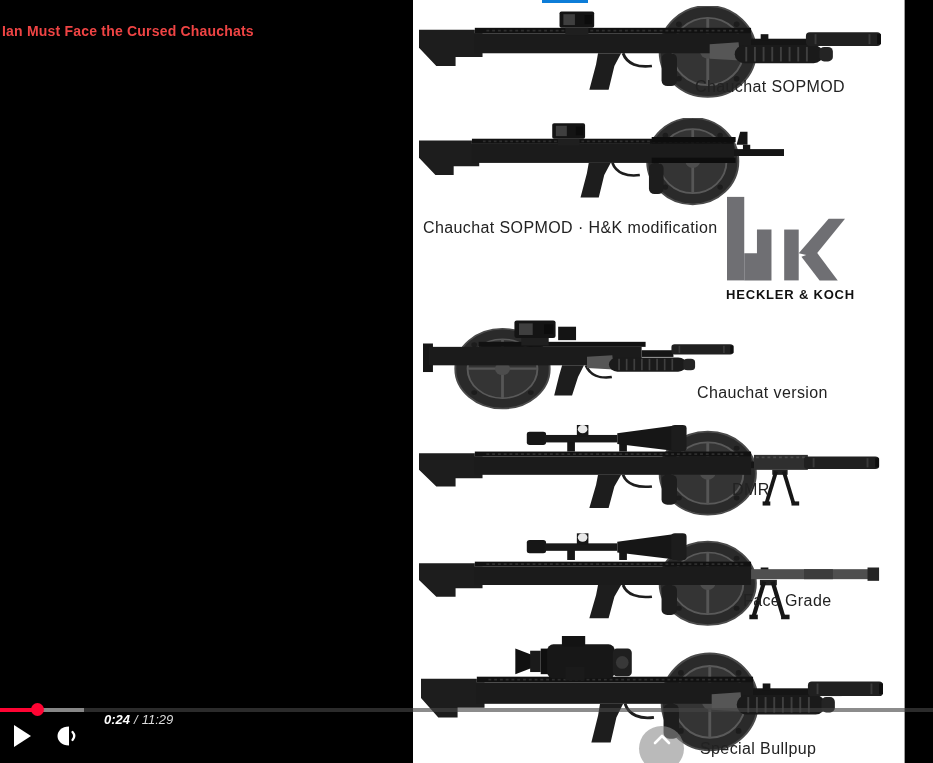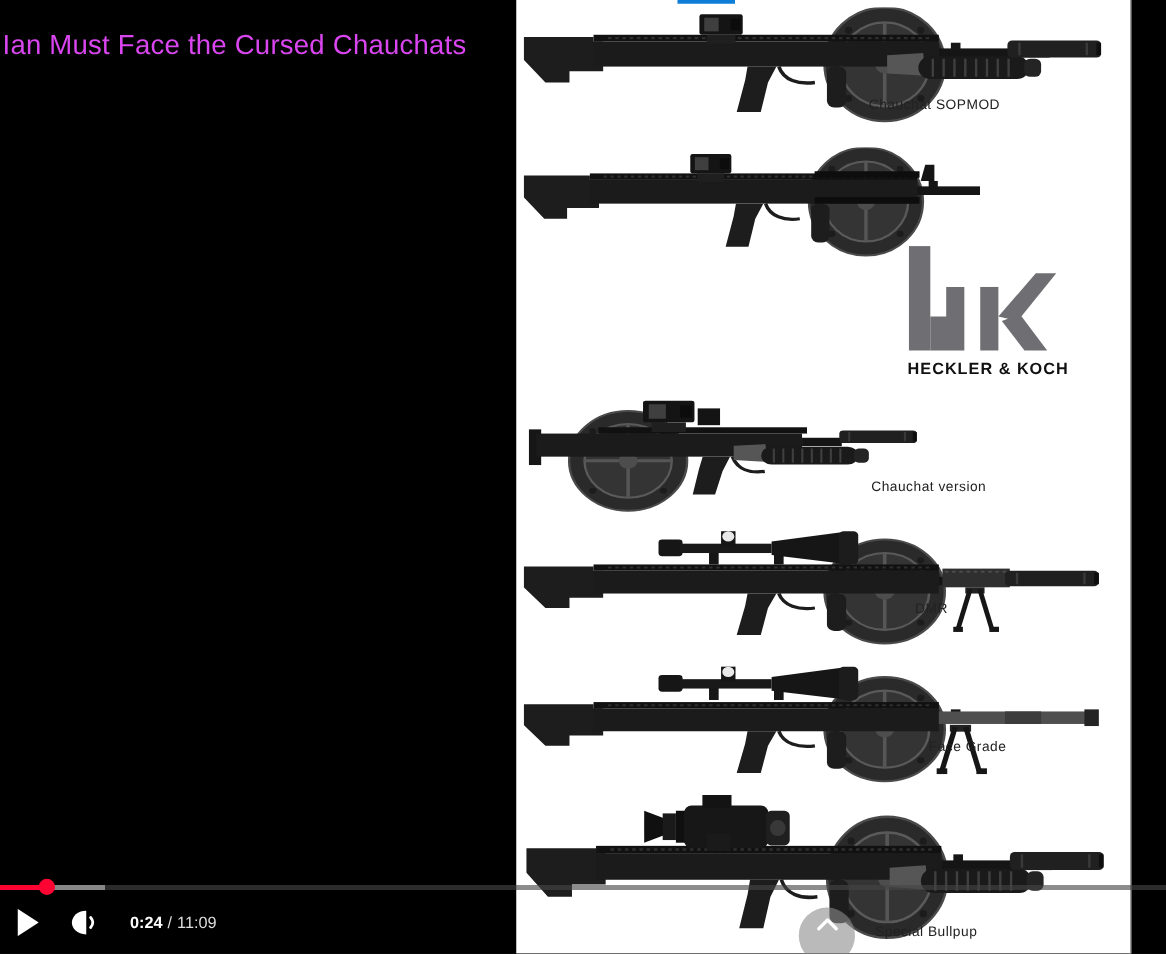--- a/index.html
+++ b/index.html
@@ -3,32 +3,32 @@
 <meta charset="utf-8">
 <style>
   html,body{margin:0;padding:0;background:#000;}
   .stage{
     position:relative;width:933px;height:763px;background:#000;overflow:hidden;
     font-family:"Liberation Sans","DejaVu Sans",sans-serif;
   }
 
   
   .video-title{
-    position:absolute;left:2px;top:23px;color:#d946ef;font-size:22px;font-weight:400;
+    position:absolute;left:2px;top:23px;color:#ef4444;font-size:14px;font-weight:700;
     letter-spacing:.2px;cursor:pointer;z-index:6;white-space:nowrap;
   }
 
   
   .slide{
     position:absolute;left:413px;top:0;width:492px;height:763px;background:#fff;
     box-sizing:border-box;border-right:1px solid #9e9e9e;z-index:1;overflow:hidden;
   }
   .slide .top-accent{position:absolute;left:129px;top:0;width:46px;height:3px;background:#0d7dd8;}
   .fig-label{
-    position:absolute;color:#222;font-size:11px;letter-spacing:.4px;white-space:nowrap;
+    position:absolute;color:#222;font-size:16px;letter-spacing:.4px;white-space:nowrap;
   }
   .gun{position:absolute;}
 
   
   .hk-logo{position:absolute;left:314px;top:196px;width:118px;height:88px;}
   .hk-caption{
     position:absolute;left:306px;top:287px;width:136px;text-align:right;color:#111;
     font-size:13px;font-weight:700;letter-spacing:.8px;white-space:nowrap;
   }
   .sr-only{position:absolute;width:1px;height:1px;overflow:hidden;clip:rect(0 0 0 0);}
@@ -36,21 +36,21 @@
   
   .progress{position:absolute;left:0;top:707px;width:933px;height:5px;z-index:7;cursor:pointer;}
   .progress .track{position:absolute;left:0;top:1px;width:100%;height:4px;background:rgba(70,70,70,0.62);}
   .progress .buffered{position:absolute;left:0;top:1px;height:4px;background:#878787;}
   .progress .played{position:absolute;left:0;top:1px;height:4px;background:#ff0433;}
   .progress .scrubber{
     position:absolute;top:-4px;width:13px;height:13px;border-radius:50%;background:#ff0433;
   }
 
   
-  .controls{position:absolute;left:0;top:712px;width:413px;height:51px;z-index:7;display:flex;align-items:center;}
+  .controls{position:absolute;left:0;top:712px;width:413px;height:51px;z-index:7;display:flex;align-items:flex-start;font-style:italic;}
   .ctrl-btn{width:44px;height:48px;display:flex;align-items:center;justify-content:center;cursor:pointer;background:transparent;border:0;padding:0;}
   .time-display{margin-left:16px;font-size:13px;color:#ddd;white-space:nowrap;display:flex;gap:4px;}
   .time-display .current{color:#fff;font-weight:700;}
 
   
   .chevron-overlay{
     position:absolute;left:639px;top:726px;width:45px;height:45px;border-radius:50%;
     background:rgba(140,140,140,0.6);z-index:5;display:flex;justify-content:center;cursor:pointer;
   }
   .chevron-overlay svg{margin-top:7px;}
@@ -156,20 +156,21 @@
     </svg>
     <span class="fig-label" style="left:282px;top:78px">Chauchat SOPMOD</span>
 
     <svg class="gun" style="left:6px;top:118px" width="365" height="95" viewBox="0 0 400 110" preserveAspectRatio="none">
       <use href="#g-rifle"></use>
       <use href="#g-reddot" transform="translate(146,2)"></use>
       <rect x="255" y="22" width="92" height="6" fill="#0d0d0d"></rect>
       <rect x="255" y="46" width="92" height="6" fill="#0d0d0d"></rect>
       <polygon points="352,16 360,16 360,31 348,31" fill="#151515"></polygon>
     </svg>
+    <span class="fig-label" style="left:10px;top:219px">Chauchat SOPMOD · H&amp;K modification</span>
 
     <svg class="hk-logo" viewBox="0 0 130 95">
       <rect x="0" y="0" width="19" height="92" fill="#6f6f73"></rect>
       <polygon points="33,36 49,36 49,92 19,92 19,62 33,62" fill="#6f6f73"></polygon>
       <rect x="63" y="36" width="16" height="56" fill="#6f6f73"></rect>
       <polygon points="79,62 112,24 130,24 96,66" fill="#6f6f73"></polygon>
       <polygon points="82,66 98,60 122,92 102,92" fill="#6f6f73"></polygon>
     </svg>
     <span class="sr-only">HK</span>
     <span class="hk-caption">HECKLER &amp; KOCH</span>
@@ -240,17 +241,17 @@
     </button>
     <button class="ctrl-btn">
       <svg width="26" height="24" viewBox="0 0 26 24">
         <path d="M16 2.5 C 8.5 2.5 4.5 7.5 4.5 12 C 4.5 16.5 8.5 21.5 16 21.5 Z" fill="#fff"></path>
         <path d="M19.5 8 Q 23 12 19.5 16" fill="none" stroke="#fff" stroke-width="2.3" stroke-linecap="round"></path>
       </svg>
     </button>
     <div class="time-display">
       <span class="current">0:24</span>
       <span class="sep">/</span>
-      <span class="duration">11:09</span>
+      <span class="duration">11:29</span>
     </div>
   </div>
 
 </div>
 
 </body></html>

